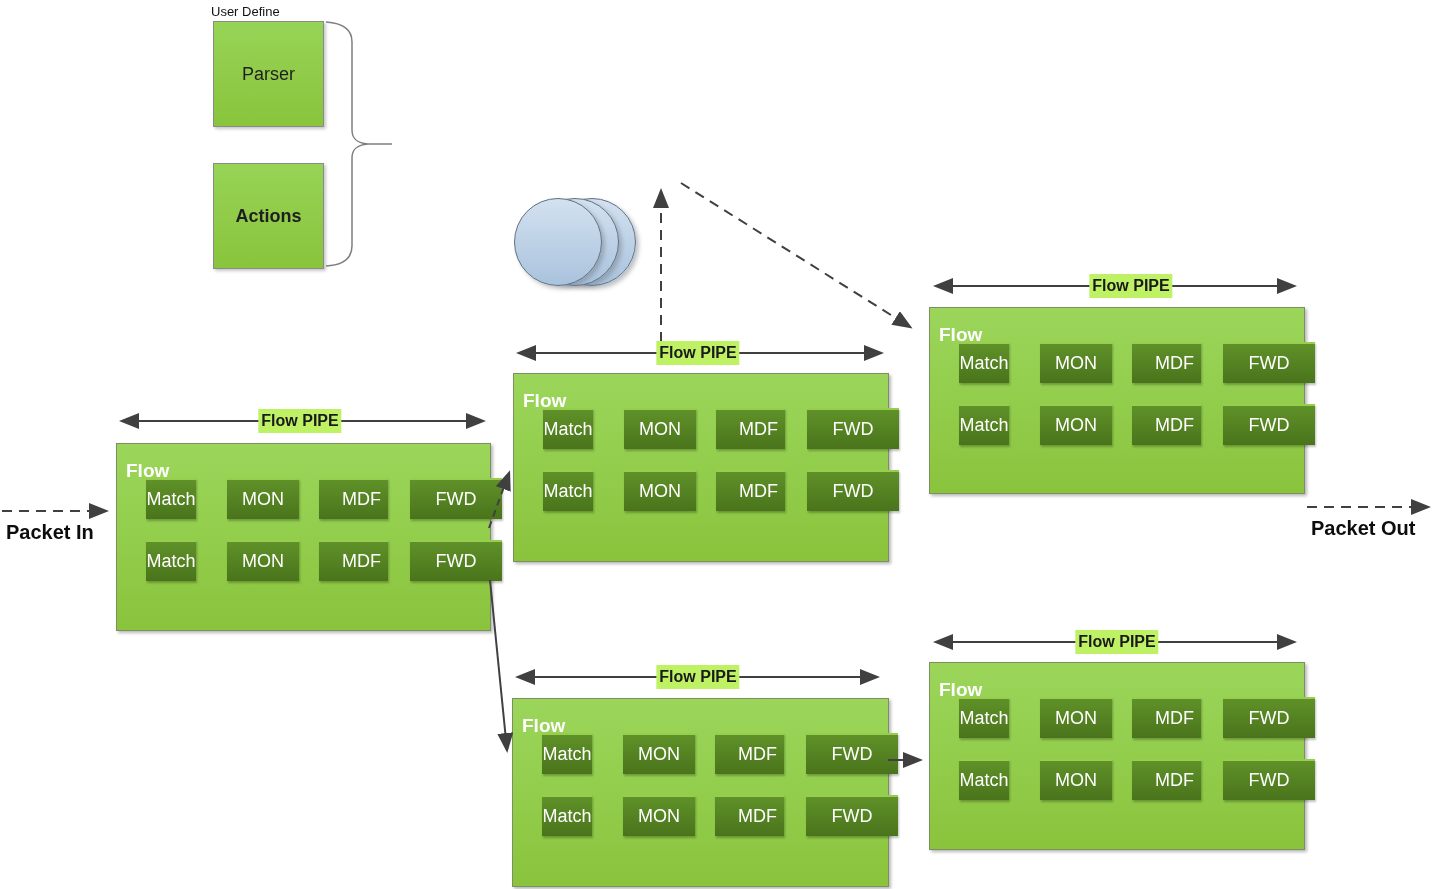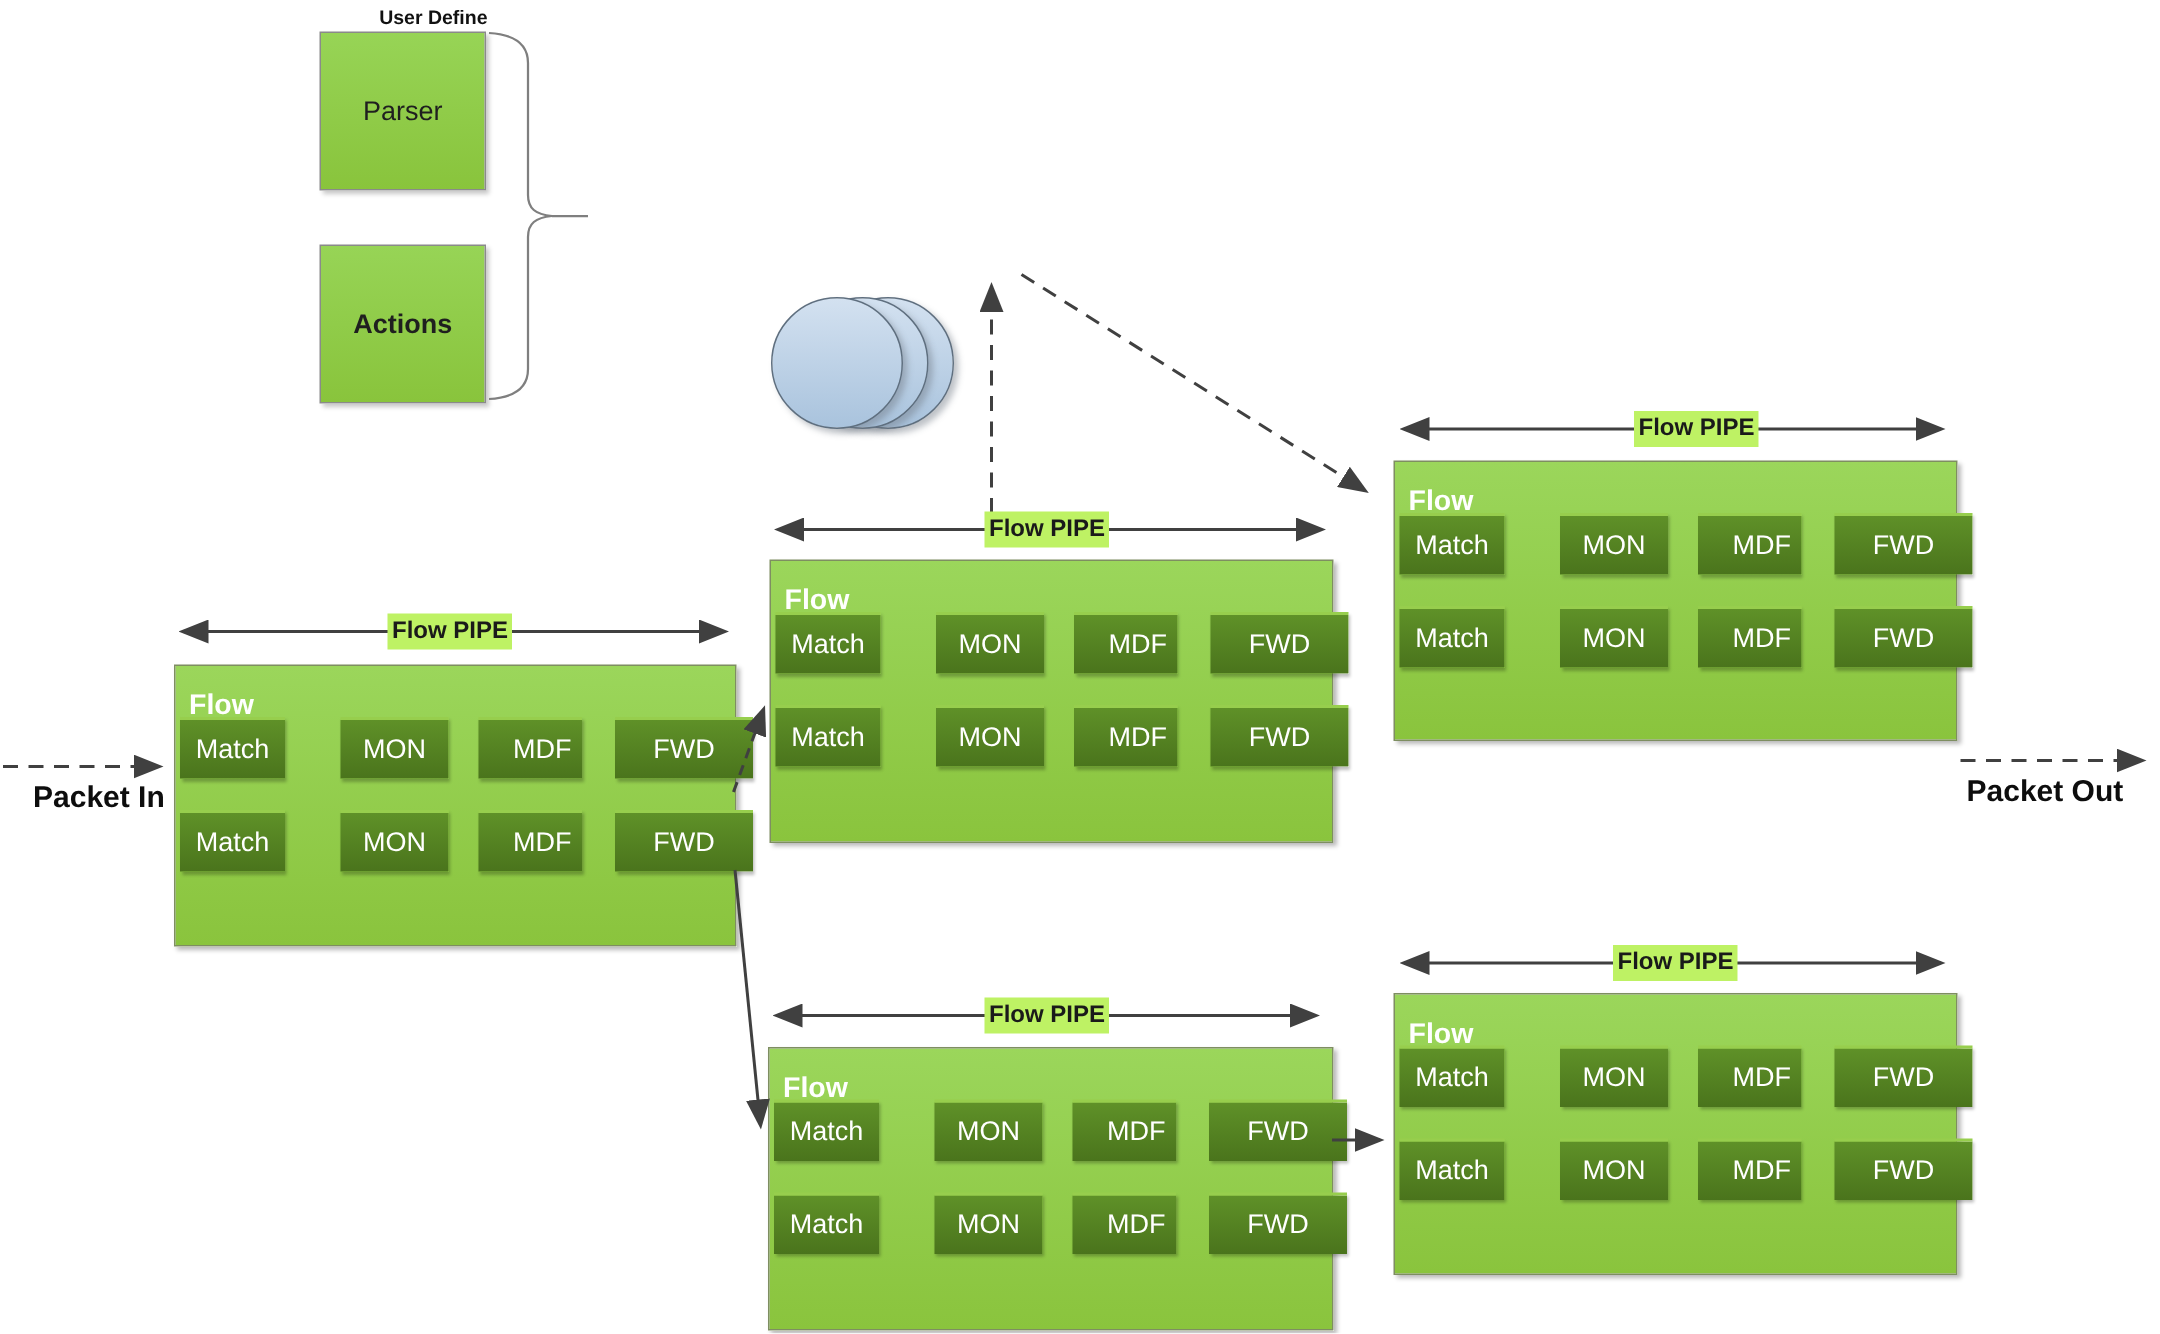--- a/index.html
+++ b/index.html
@@ -7,22 +7,22 @@
           font-family:"Liberation Sans",sans-serif;}
 
   
   .gbox{position:absolute;width:109px;height:104px;
         background:linear-gradient(180deg,#97d456 0%,#89c43c 100%);
         border:1px solid #8a8a8a;box-shadow:2px 2px 3px rgba(0,0,0,.22);
         display:flex;align-items:center;justify-content:center;
         font-size:18px;color:#1f1f1f;z-index:2;}
   .parser{left:213px;top:21px;}
   .actions{left:213px;top:163px;font-weight:bold;}
-  .user-define{position:absolute;left:211px;top:4px;width:114px;text-align:right;
-        font-weight:bold;font-size:13px;color:#111;z-index:2;}
+  .user-define{position:absolute;left:211px;top:4px;width:114px;text-align:left;
+        font-weight:normal;font-size:13px;color:#111;z-index:2;}
 
   
   .swbox{position:absolute;left:393px;top:80px;width:504px;height:93px;
         background:linear-gradient(180deg,#cfe0f1 0%,#b3cae2 100%);
         border:1px solid #8ba3ba;box-shadow:2px 2px 3px rgba(0,0,0,.2);
         display:flex;align-items:center;justify-content:center;
         font-size:21px;color:#1a1a1a;z-index:2;}
 
   
   .pp{position:absolute;width:86px;height:86px;border-radius:50%;
@@ -41,33 +41,33 @@
   .pb{left:513px;top:373px;width:374px;height:187px;}
   .pc{left:929px;top:307px;width:374px;height:185px;}
   .pd{left:512px;top:698px;width:375px;height:187px;}
   .pe{left:929px;top:662px;width:374px;height:186px;}
   .flow-title{position:absolute;left:9px;top:16px;color:#fff;font-weight:bold;font-size:19px;}
 
   .cell{position:absolute;height:41px;display:flex;align-items:center;justify-content:center;
         color:#fff;font-size:18px;
         background:linear-gradient(180deg,#5f9128 0%,#4a741c 100%);
         border-top:2px solid #97ce4d;box-shadow:1px 2px 2px rgba(0,0,0,.25);box-sizing:border-box;}
-  .c1{left:3px;width:70px;}  .c2{left:110px;width:72px;}
+  .c1{left:29px;width:50px;}  .c2{left:110px;width:72px;}
   .c3{left:202px;width:69px;padding-left:16px;} .c4{left:293px;width:92px;}
   .r1{top:34px;} .r2{top:96px;}
 
   
   .pipe-label{position:absolute;transform:translateX(-50%);background:#bef264;padding:0 3px;
         font-weight:bold;font-size:16px;line-height:24px;color:#1a1a1a;z-index:6;white-space:nowrap;}
   .lab-a{left:300px;top:409px;} .lab-b{left:698px;top:341px;} .lab-c{left:1131px;top:274px;}
   .lab-d{left:698px;top:665px;} .lab-e{left:1117px;top:630px;}
 
   
   .pkt-label{position:absolute;font-weight:bold;font-size:20px;color:#0d0d0d;z-index:2;}
-  .pkt-in{left:22px;top:521px;}
+  .pkt-in{left:6px;top:521px;}
   .pkt-out{left:1311px;top:517px;}
 
   
   .overlay{position:absolute;left:0;top:0;z-index:5;pointer-events:none;}
   .fp,.solid{stroke:#404040;stroke-width:2;fill:none;}
   .dash{stroke:#404040;stroke-width:2;fill:none;stroke-dasharray:10 7;}
   .dash2{stroke:#404040;stroke-width:2;fill:none;stroke-dasharray:7 5;}
   .brace{stroke:#7f7f7f;stroke-width:1.5;fill:none;}
 </style>
 </head>

